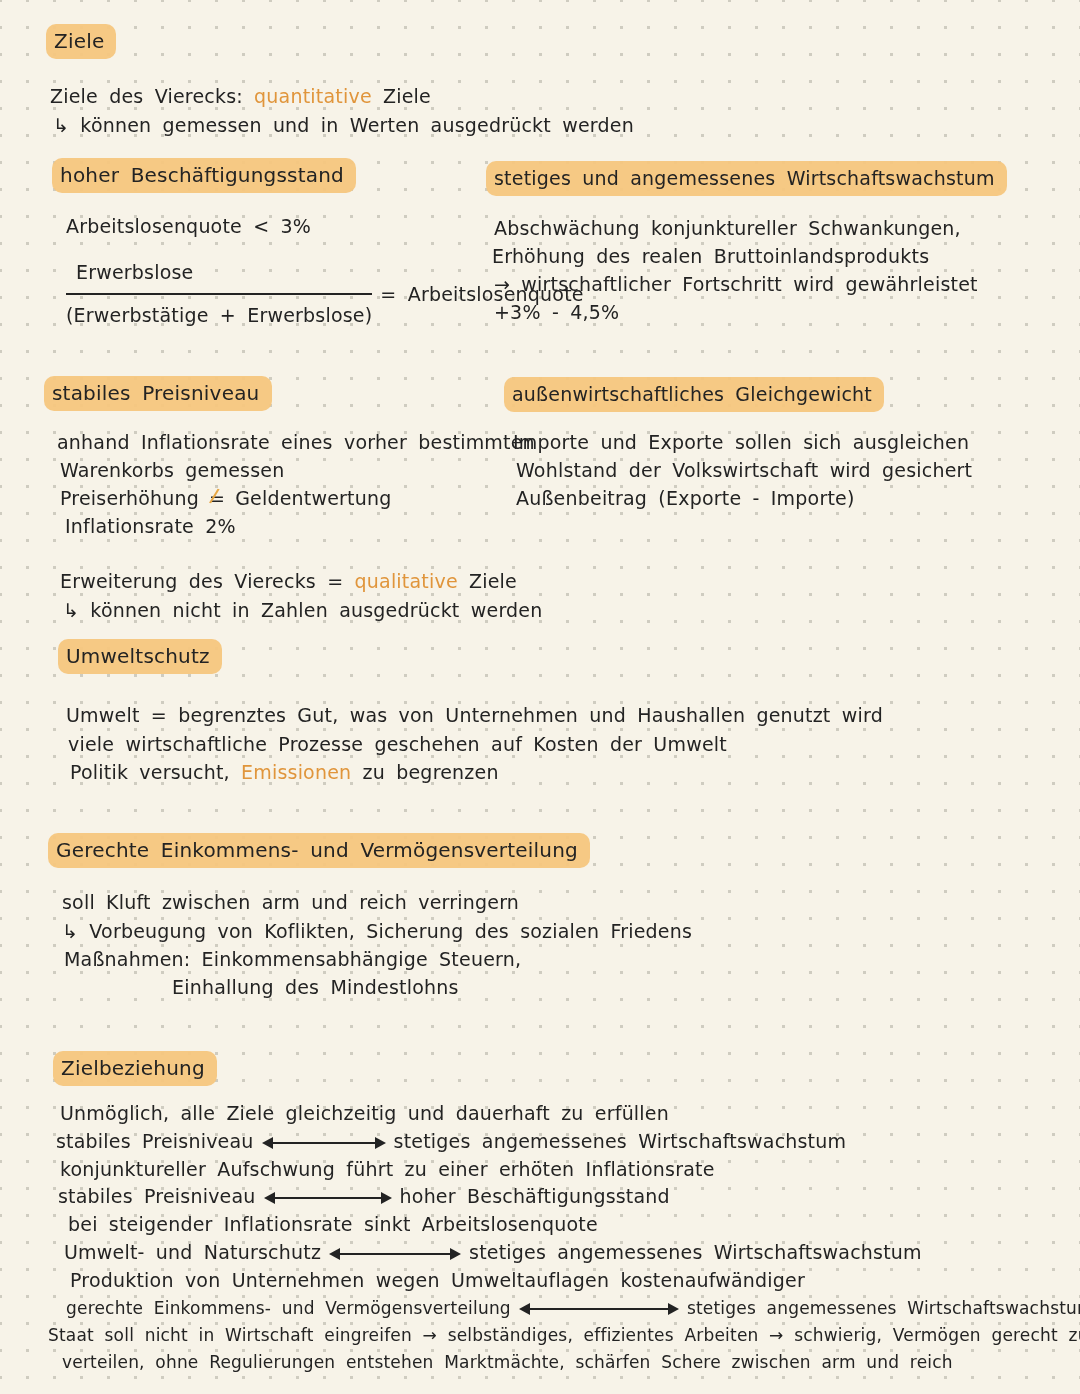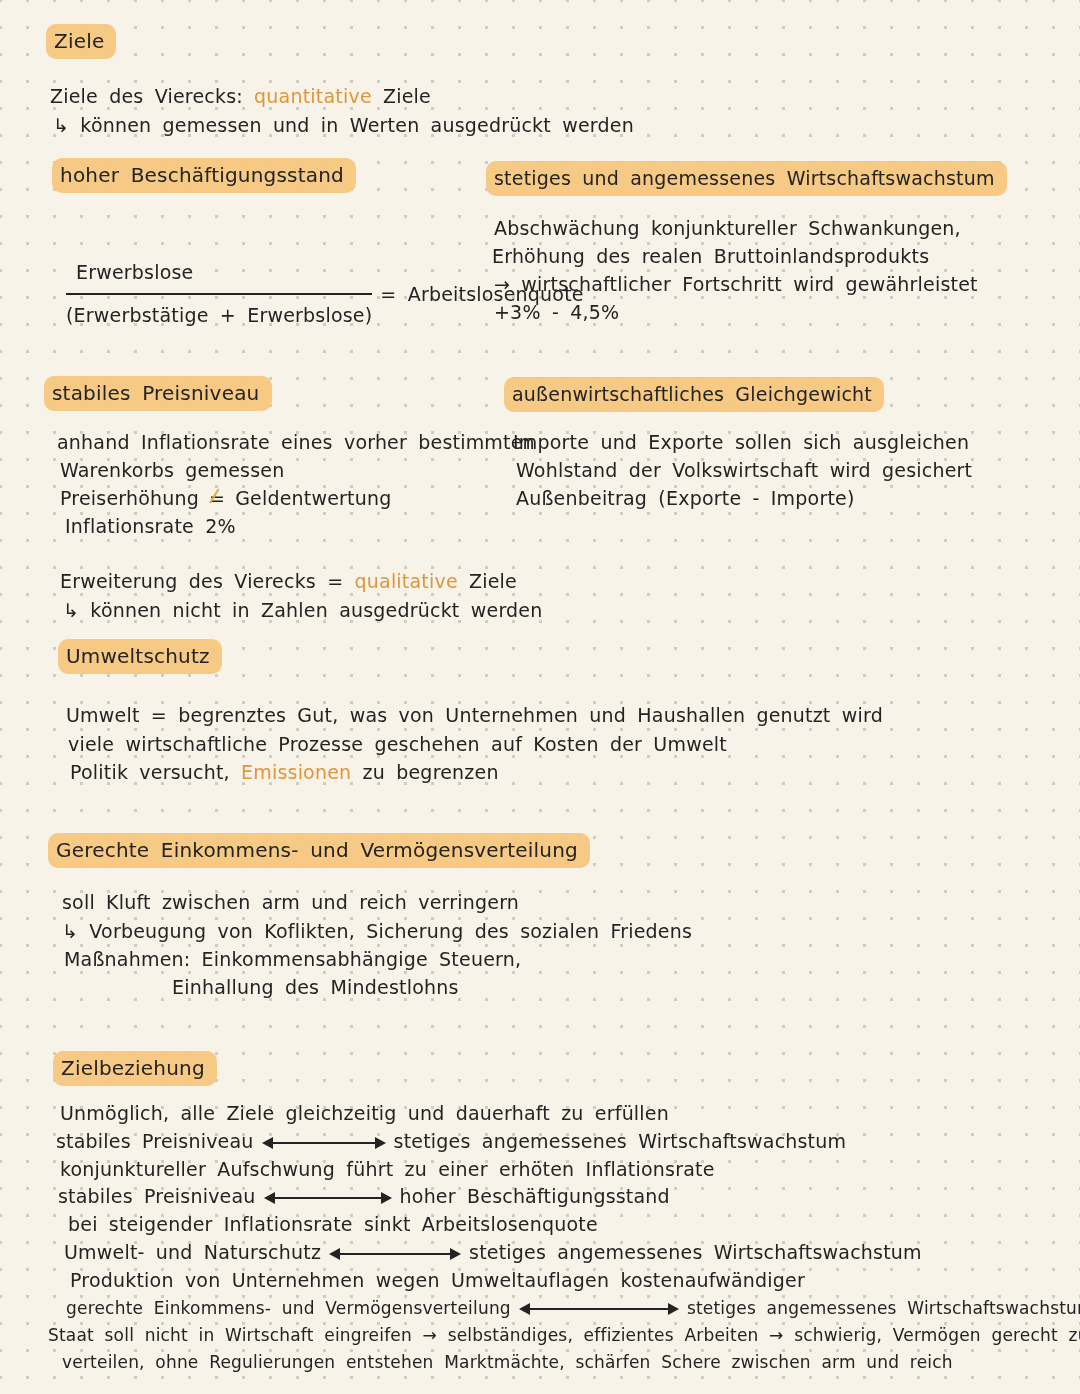--- a/index.html
+++ b/index.html
@@ -43,20 +43,21 @@
   </div>
 
   <div class="t" style="left:50px;top:82px;">
     <span>Ziele des Vierecks: </span><span class="orange">quantitative</span><span> Ziele</span>
   </div>
   <div class="t" style="left:53px;top:111px;">↳ können gemessen und in Werten ausgedrückt werden</div>
 
   <div class="t head" style="left:52px;top:158px;">
     <span class="hl">hoher Beschäftigungsstand</span>
   </div>
+  <div class="t" style="left:66px;top:212px;">Arbeitslosenquote &lt; 3%</div>
   <div class="t frac-row" style="left:66px;top:258px;">
     <span class="frac">
       <span class="num">Erwerbslose</span>
       <span class="den">(Erwerbstätige + Erwerbslose)</span>
     </span>
     <span>= Arbeitslosenquote</span>
   </div>
 
   <div class="t head" style="left:486px;top:161px;font-size:19px;">
     <span class="hl">stetiges und angemessenes Wirtschaftswachstum</span>

